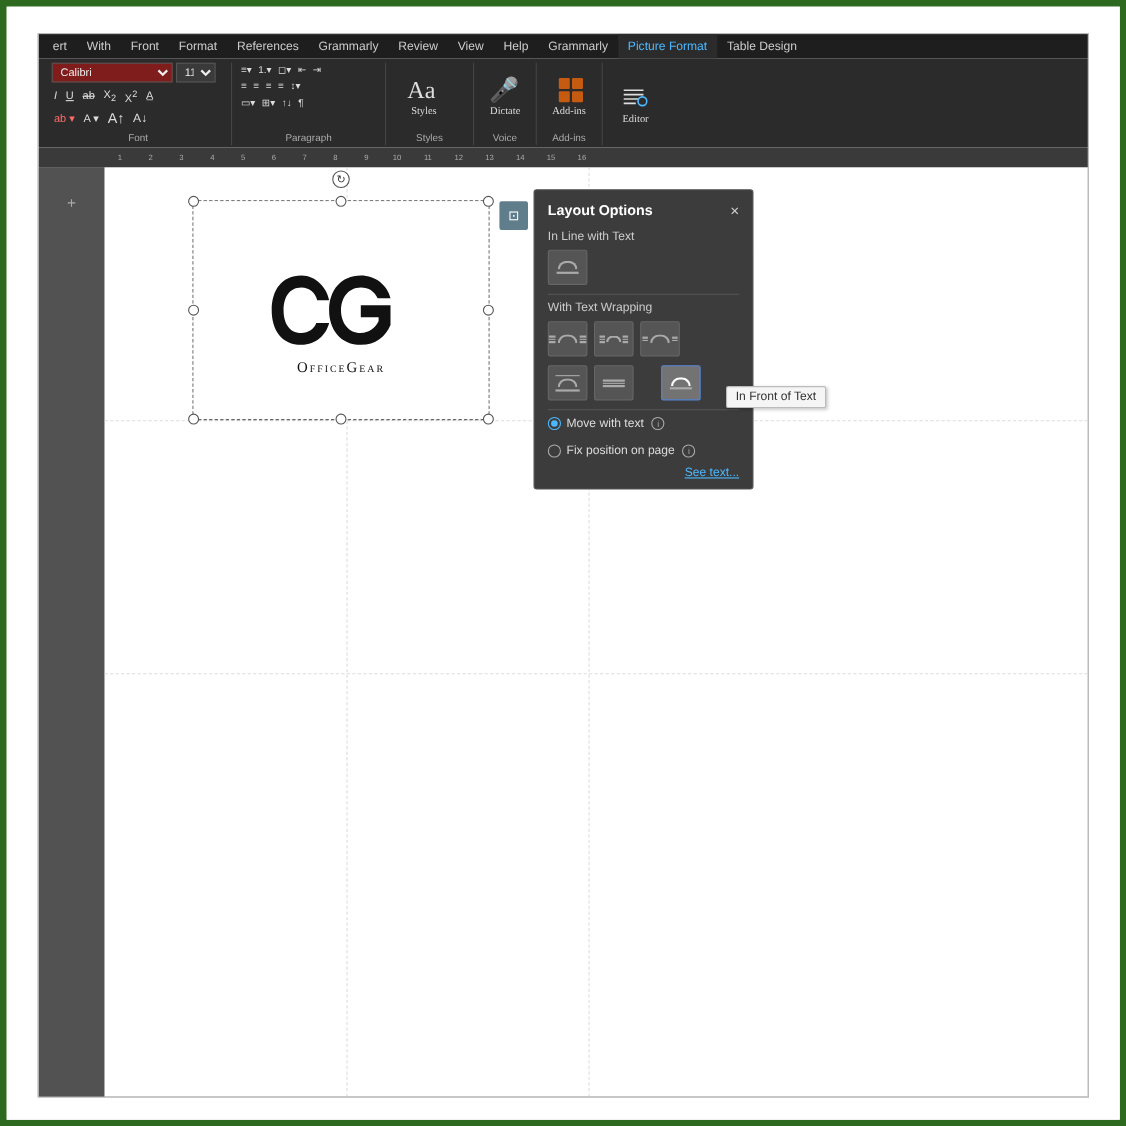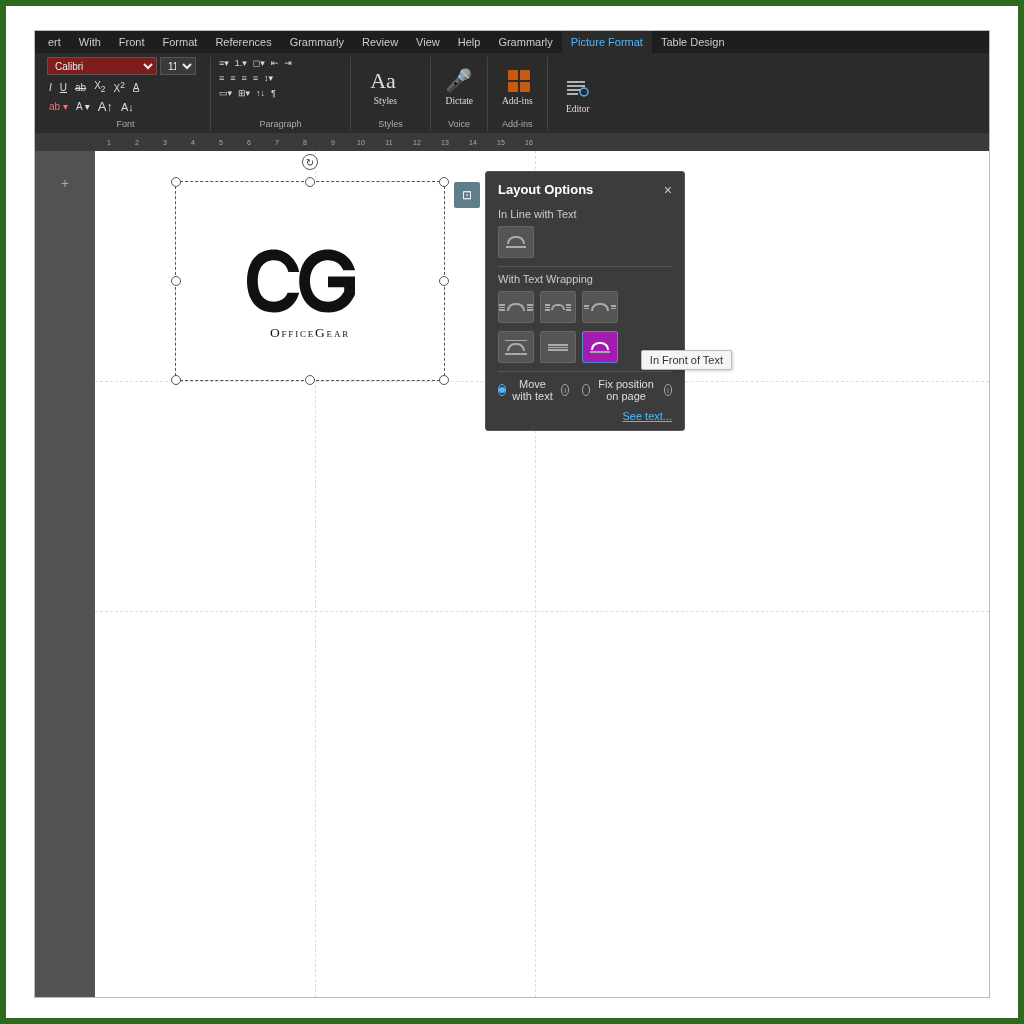--- a/index.html
+++ b/index.html
@@ -357,22 +357,23 @@
       border: 1px solid #666;
       border-radius: 2px;
       display: flex;
       flex-direction: column;
       align-items: center;
       justify-content: center;
       cursor: pointer;
       gap: 2px;
     }
     .layout-icon-btn.selected {
-      background: #a21caf;
+      background: #737373;
       border-color: #5585d5;
+      margin-left: 19px;
     }
     .layout-icon-btn.inline {
       background: #555;
     }
     .li-arc {
       width: 18px;
       height: 8px;
       border: 2px solid #aaa;
       border-bottom: none;
       border-radius: 10px 10px 0 0;
@@ -384,24 +385,23 @@
     }
 
     .layout-divider {
       border: none;
       border-top: 1px solid #555;
       margin: 6px 0;
     }
 
     .radio-group {
       display: flex;
-      flex-direction: row;
+      flex-direction: column;
       gap: 13px;
       margin-bottom: 8px;
-      text-align: center;
     }
     .radio-item {
       display: flex;
       align-items: center;
       gap: 5px;
       color: #ddd;
       font-size: 11px;
       cursor: pointer;
     }
     .radio-circle {

